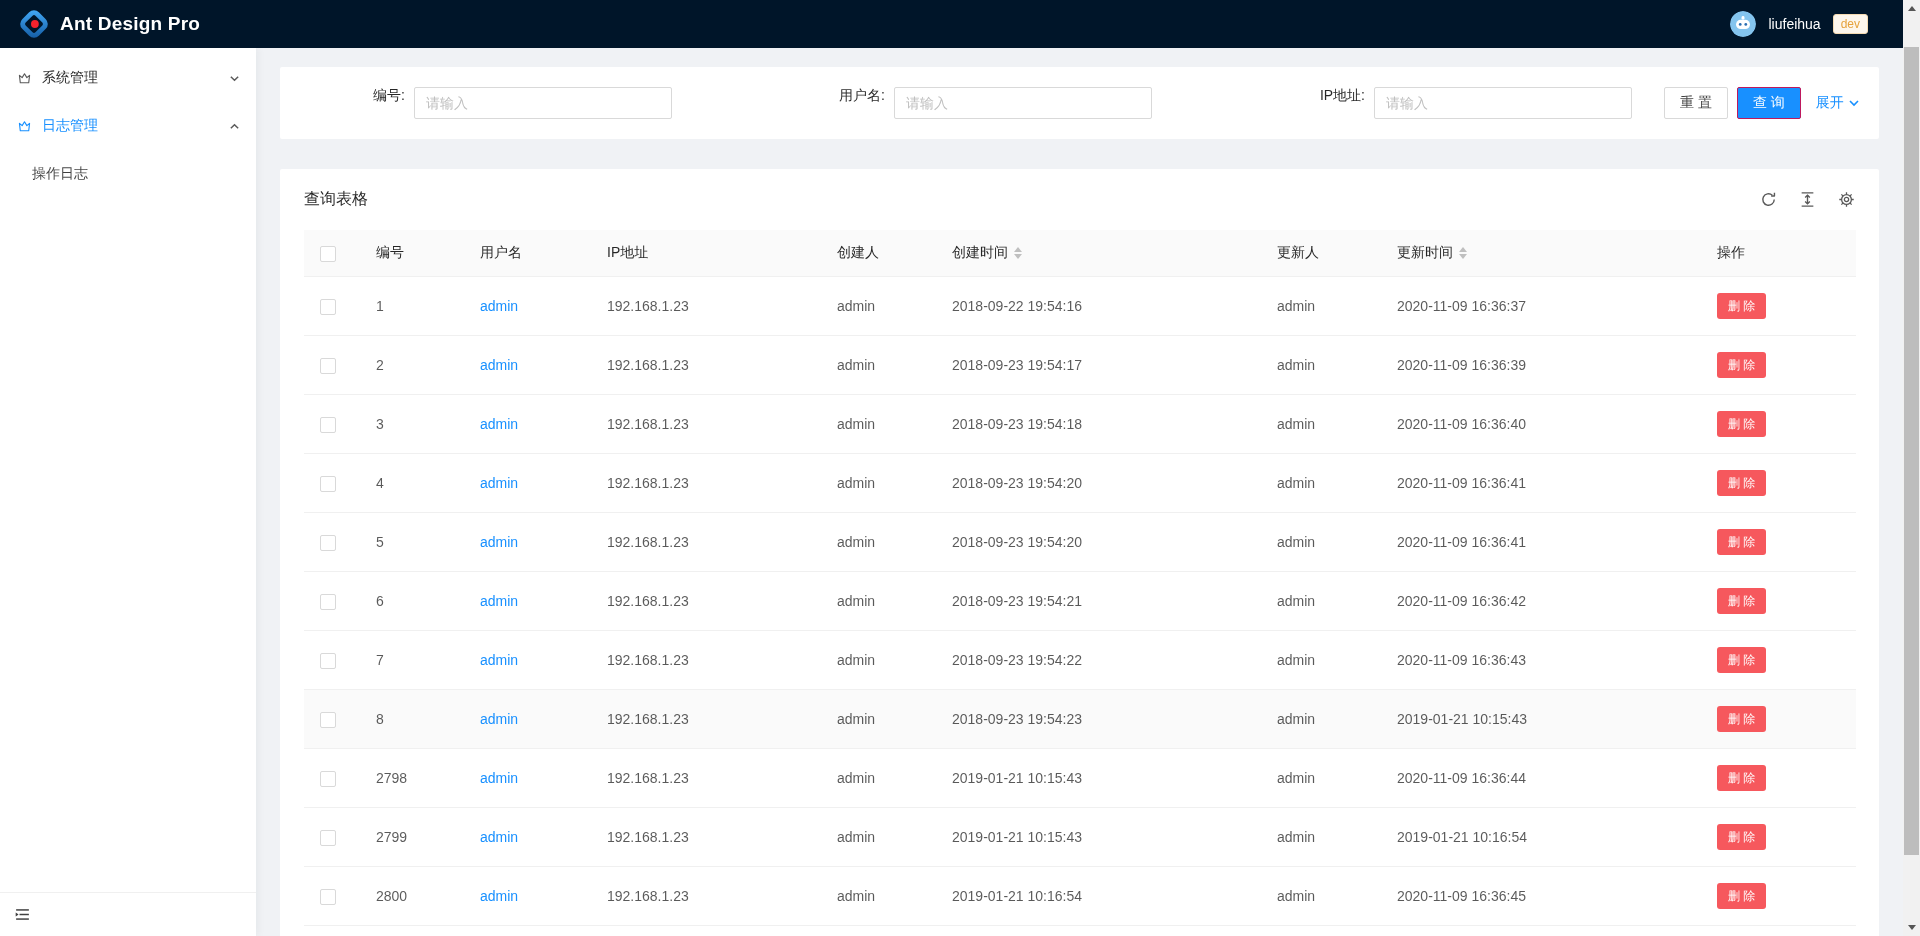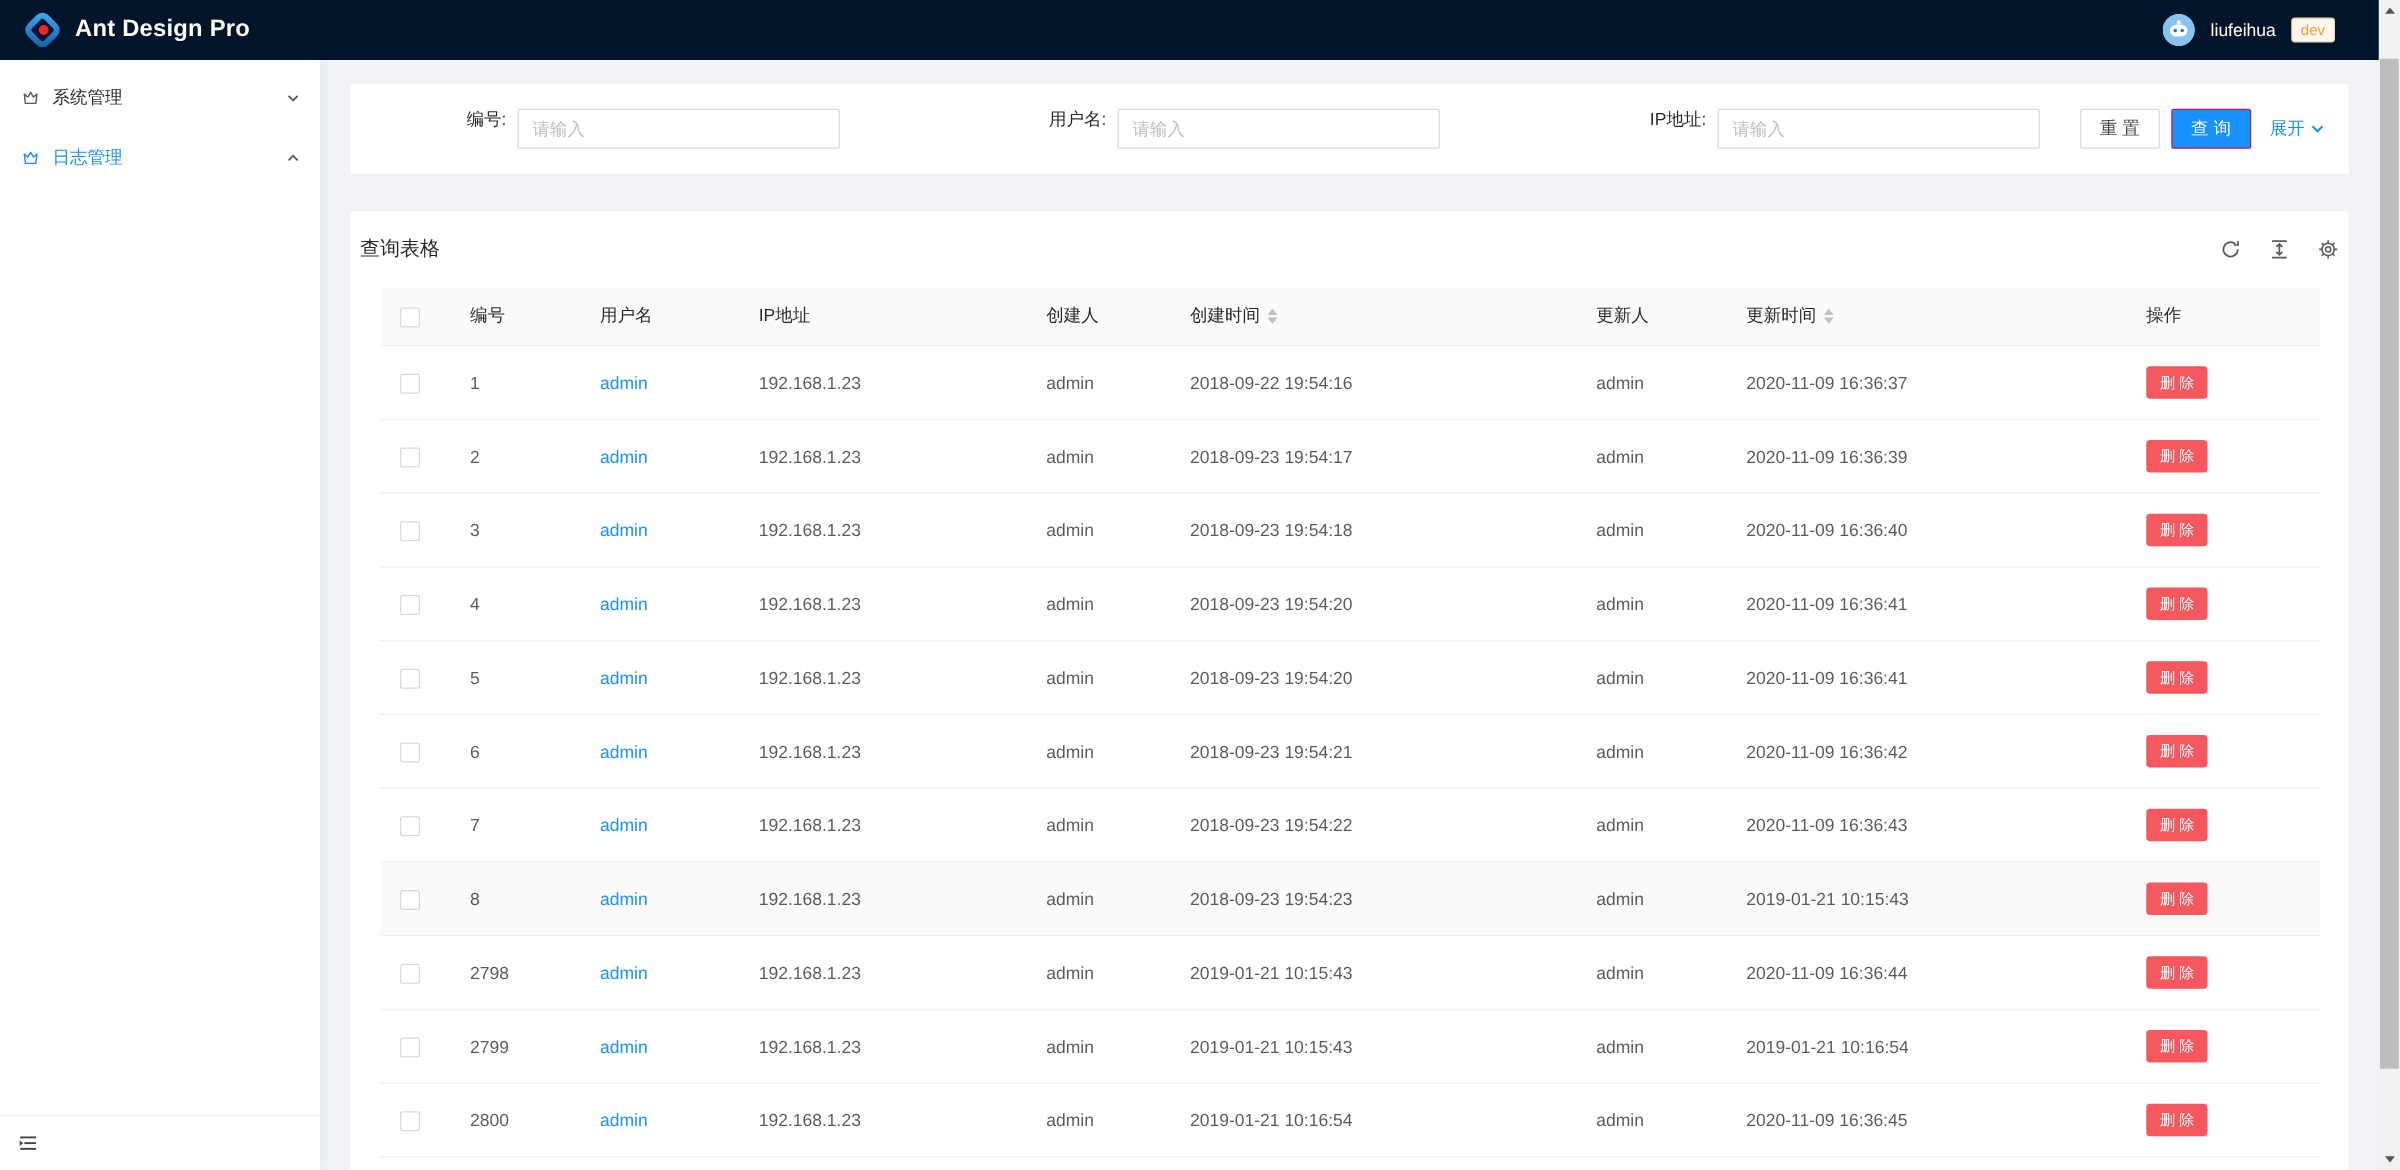--- a/index.html
+++ b/index.html
@@ -39,21 +39,21 @@
   .search-field input { width:258px; height:32px; border:1px solid #d9d9d9; border-radius:2px; padding:0 11px; font-size:14px; color:rgba(0,0,0,.65); outline:none; font-family:inherit; }
   .search-field input::placeholder { color:#bfbfbf; }
   .search-actions { margin-left:auto; display:flex; align-items:center; gap:9px; white-space:nowrap; }
   .btn { height:32px; padding:0 15px; border-radius:2px; font-size:14px; cursor:pointer; font-family:inherit; }
   .btn-default { background:#fff; border:1px solid #d9d9d9; color:rgba(0,0,0,.75); }
   .btn-primary { background:#1890ff; border:1px solid #be185d; color:#fff; }
   .expand-link { color:#1890ff; margin-left:6px; cursor:pointer; display:inline-flex; align-items:center; gap:4px; }
 
   
   .table-card { padding-bottom:0; }
-  .table-toolbar { height:61px; display:flex; align-items:center; padding:0 8px; }
+  .table-toolbar { height:61px; display:flex; align-items:center; padding:0 24px; }
   .table-title { font-size:16px; font-weight:500; color:rgba(0,0,0,.85); }
   .toolbar-icons { margin-left:auto; display:flex; align-items:center; gap:22px; }
   .tool-icon { width:17px; height:17px; color:#595959; cursor:pointer; display:inline-flex; }
 
   table { border-collapse:collapse; table-layout:fixed; width:1552px; margin:0 24px; }
   thead th { background:#fafafa; color:rgba(0,0,0,.85); font-weight:500; text-align:left; padding:14px 16px; border-bottom:1px solid #f0f0f0; font-size:14px; }
   tbody td { padding:16px; border-bottom:1px solid #f0f0f0; font-size:14px; color:rgba(0,0,0,.65); overflow:hidden; white-space:nowrap; }
   tbody tr.hl { background:#fafafa; }
   .checkbox { display:inline-block; width:16px; height:16px; border:1px solid #d9d9d9; border-radius:2px; background:#fff; cursor:pointer; vertical-align:middle; }
   a.link { color:#1890ff; text-decoration:none; cursor:pointer; }
@@ -131,20 +131,23 @@
         </svg>
       </span>
       <span>日志管理</span>
       <span class="chev" style="color:rgba(0,0,0,.65);">
         <svg viewBox="0 0 12 12" width="11" height="11" fill="none" stroke="currentColor" stroke-width="1.6">
             <path d="M2 8l4-4 4 4"></path>
           </svg>
       </span>
     </div>
 
+    <div class="menu-sub-item">
+      <span>操作日志</span>
+    </div>
   </div>
 
   <div class="sidebar-footer">
     <span class="fold-btn">
       <svg viewBox="0 0 16 16" width="17" height="17" fill="currentColor">
         <rect x="2" y="3" width="12" height="1.4"></rect>
         <rect x="5.2" y="7.3" width="8.8" height="1.4"></rect>
         <rect x="2" y="11.6" width="12" height="1.4"></rect>
         <path d="M4.3 8L1.6 6.1v3.8z"></path>
       </svg>

